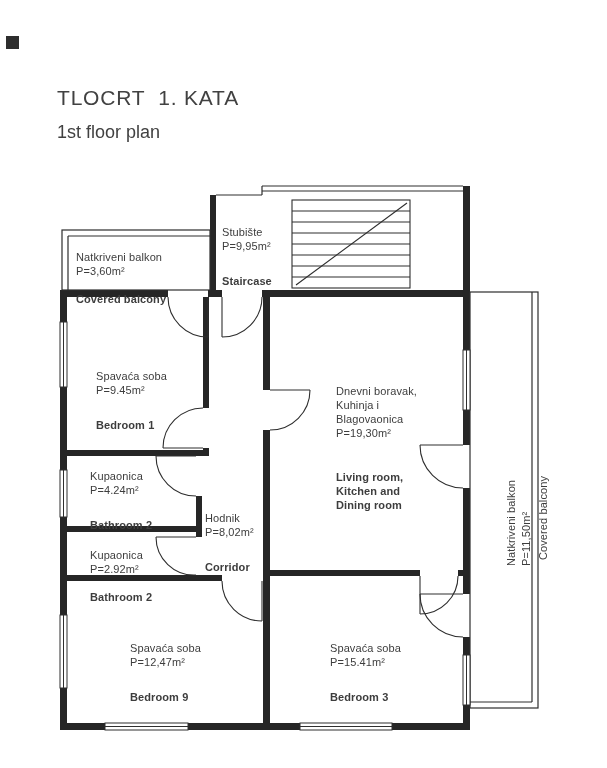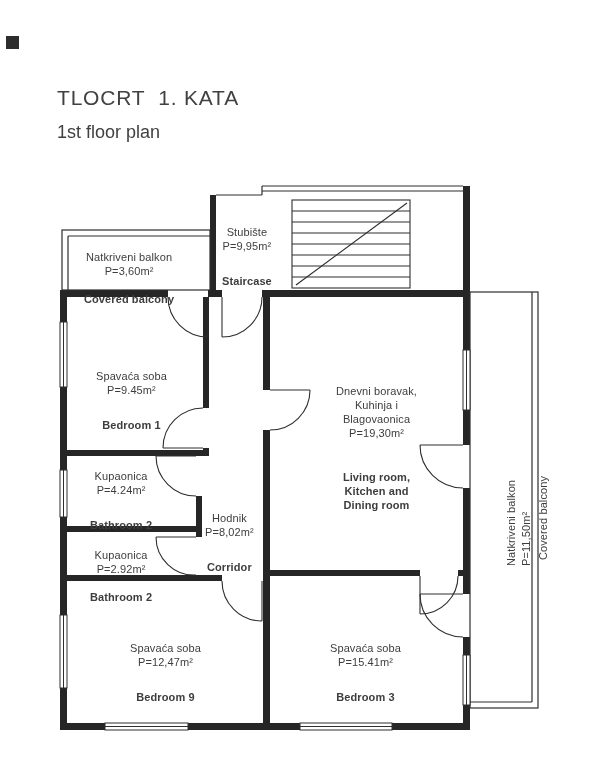--- a/index.html
+++ b/index.html
@@ -12,21 +12,21 @@
   .title {
     position:absolute; left:57px; top:86px; font-size:21px; font-weight:500;
     color:#414141; letter-spacing:0.8px; white-space:pre;
   }
   .subtitle {
     position:absolute; left:57px; top:122px; font-size:18px; font-weight:400; color:#414141;
   }
   svg.plan { position:absolute; left:0; top:0; }
   .room-label {
     position:absolute; font-size:11px; line-height:14px; color:#3d3d3d;
-    white-space:pre-line; letter-spacing:0.1px;text-align:center;
+    white-space:pre-line; letter-spacing:0.1px;
   }
   .room-label .en { margin-top:7px;font-weight:bold; }
   .room-label.tight .en { margin-top:0; }
   .room-label.wide .en { margin-top:16px; }
   .vlabel {
     position:absolute; font-size:11px; line-height:15px; color:#3d3d3d;
     white-space:pre-line; transform:rotate(-90deg); transform-origin:0 0;
     letter-spacing:0.1px;
   }
 </style>
@@ -157,21 +157,21 @@
         <path d="M420,594 A43,43 0 0 0 463,637"></path>
     </g>
   </svg>
 
   <div class="room-label" style="left:222px; top:211px;">
     <div class="hr">Stubište
 P=9,95m²</div>
     <div class="en">Staircase</div>
   </div>
 
-  <div class="room-label tight" style="left:84px; top:236px;">
+  <div class="room-label tight" style="left:76px; top:236px;">
     <div class="hr">Natkriveni balkon
 P=3,60m²</div>
     <div class="en">Covered balcony</div>
   </div>
 
   <div class="room-label" style="left:96px; top:355px;">
     <div class="hr">Spavaća soba
 P=9.45m²</div>
     <div class="en">Bedroom 1</div>
   </div>

